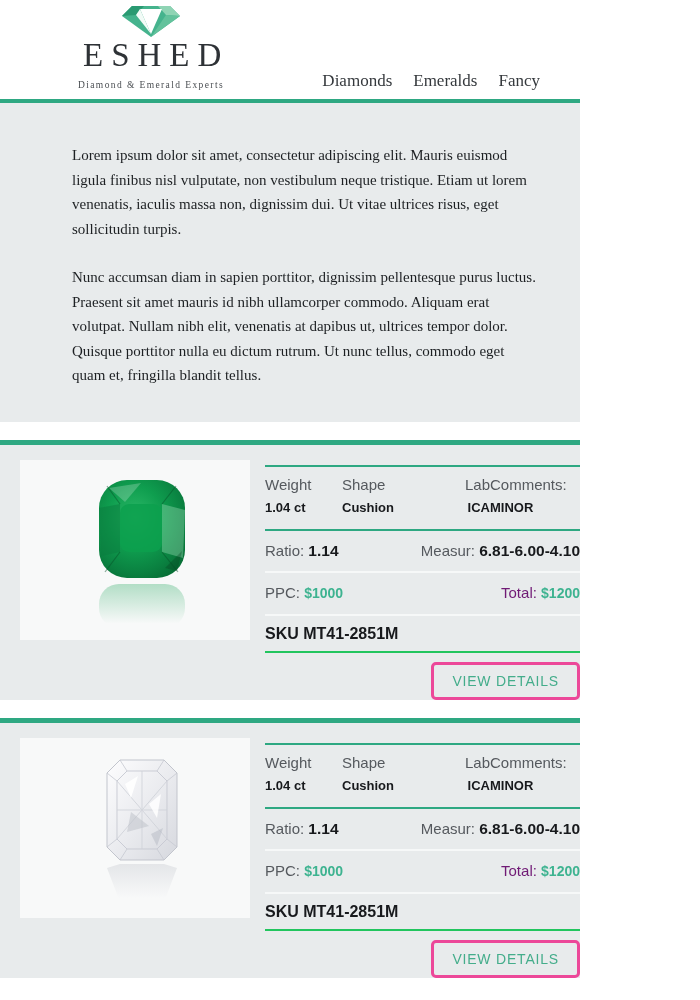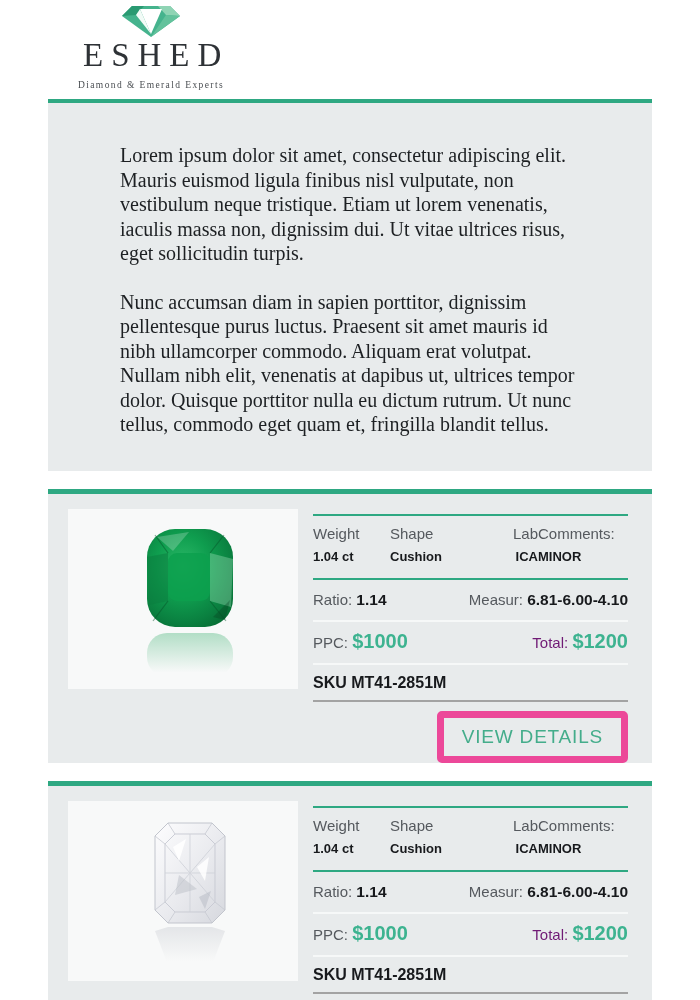--- a/index.html
+++ b/index.html
@@ -2,21 +2,21 @@
 <html><head>
 <meta charset="utf-8">
 <style>
   * { box-sizing: border-box; }
   html, body { margin: 0; padding: 0; }
   body {
     width: 700px; height: 1000px; overflow: hidden;
     background: #ffffff;
     font-family: "Liberation Sans", sans-serif;
   }
-  .page { width: 700px; height: 1000px; overflow: hidden; position: relative; }
+  .page { width: 580px; height: 1000px; overflow: hidden; position: relative; }
 
   
   .header { position: relative; height: 99px; }
   .logo { position: absolute; left: 75px; top: 5px; width: 152px; text-align: center; cursor: pointer; }
   .logo-icon { display: block; margin: 0 auto; }
   .brand-name {
     font-family: "Liberation Serif", serif;
     font-size: 33px; letter-spacing: 8px; padding-left: 8px;
     color: #2e3236; line-height: 34px; margin-top: 1px;
   }
@@ -32,21 +32,21 @@
   }
   .nav-item { cursor: pointer; }
 
   .divider { width: 604px; height: 4px; margin: 0 auto; background: #2EA882; }
 
   
   .intro {
     width: 604px; margin: 0 auto; background: #e8ebec;
     padding: 40px 64px 34px 72px;
     font-family: "Liberation Serif", serif;
-    font-size: 20px; line-height: 24.5px; color: #1d2023;
+    font-size: 15px; line-height: 24.5px; color: #1d2023;
   }
   .intro p { margin: 0 0 24px 0; }
   .intro p:last-child { margin-bottom: 0; }
 
   
   .card {
     width: 604px; margin: 18px auto 0; background: #e8ebec;
     border-top: 5px solid #2EA882;
     padding: 15px 24px 0 20px;
     display: flex;
@@ -72,52 +72,57 @@
   .spec-value { font-size: 13px; font-weight: bold; color: #17191c; line-height: 25px; }
 
   .spec-row {
     display: flex; justify-content: space-between; align-items: center;
     padding: 9.5px 0; border-bottom: 2px solid #f6f8f8;
     font-size: 15px; line-height: 21px;
   }
   .lbl { color: #55595e; }
   .lbl-green { color: #701a75; }
   .val { font-weight: bold; color: #17191c; font-size: 15.5px; }
-  .price { font-weight: bold; color: #3DB390; font-size: 20px; }
+  .price { font-weight: bold; color: #3DB390; font-size: 14px; }
 
   .sku-row {
-    padding: 6px 0; border-bottom: 2px solid #a3a3a3;
+    padding: 6px 0; border-bottom: 2px solid #22c55e;
     font-weight: bold; font-size: 16px; line-height: 23px; color: #17191c;
   }
 
   .btn-row { display: flex; justify-content: flex-end; padding-top: 9px; }
   .view-btn {
     font-family: "Liberation Sans", sans-serif;
-    background: transparent; border: 7px solid #ec4899; border-radius: 5px;
-    color: #44ad8b; font-size: 19px; letter-spacing: 0.8px;
+    background: transparent; border: 3px solid #ec4899; border-radius: 5px;
+    color: #44ad8b; font-size: 14px; letter-spacing: 0.8px;
     padding: 8px 18px; cursor: pointer;
   }
 </style>
 </head>
 <body>
 
 <div class="page">
 
   <div class="header">
     <div class="logo">
       <svg class="logo-icon" width="58" height="32" viewBox="0 0 58 32">
         <polygon points="10,1 48,1 58,11 29,32 0,11" fill="#45b38d"></polygon>
         <polygon points="10,1 22,1 14,10 0,11" fill="#2a9a72"></polygon>
         <polygon points="48,1 58,11 44,10 36,1" fill="#8fd4b4"></polygon>
         <polygon points="44,10 58,11 29,32" fill="#63c29c"></polygon>
         <polygon points="18,4 40,4 29,29" fill="#ffffff"></polygon>
         <polygon points="18,4 29,29 14,10" fill="#f2fbf7"></polygon>
       </svg>
       <div class="brand-name">ESHED</div>
       <div class="brand-tagline">Diamond &amp; Emerald Experts</div>
+    </div>
+    <div class="nav">
+      <span class="nav-item">Diamonds</span>
+      <span class="nav-item">Emeralds</span>
+      <span class="nav-item">Fancy</span>
     </div>
   </div>
 
   <div class="divider"></div>
 
   <div class="intro">
     <p>Lorem ipsum dolor sit amet, consectetur adipiscing elit. Mauris euismod ligula finibus nisl vulputate, non vestibulum neque tristique. Etiam ut lorem venenatis, iaculis massa non, dignissim dui. Ut vitae ultrices risus, eget sollicitudin turpis.</p>
     <p>Nunc accumsan diam in sapien porttitor, dignissim pellentesque purus luctus. Praesent sit amet mauris id nibh ullamcorper commodo. Aliquam erat volutpat. Nullam nibh elit, venenatis at dapibus ut, ultrices tempor dolor. Quisque porttitor nulla eu dictum rutrum. Ut nunc tellus, commodo eget quam et, fringilla blandit tellus.</p>
   </div>
 

